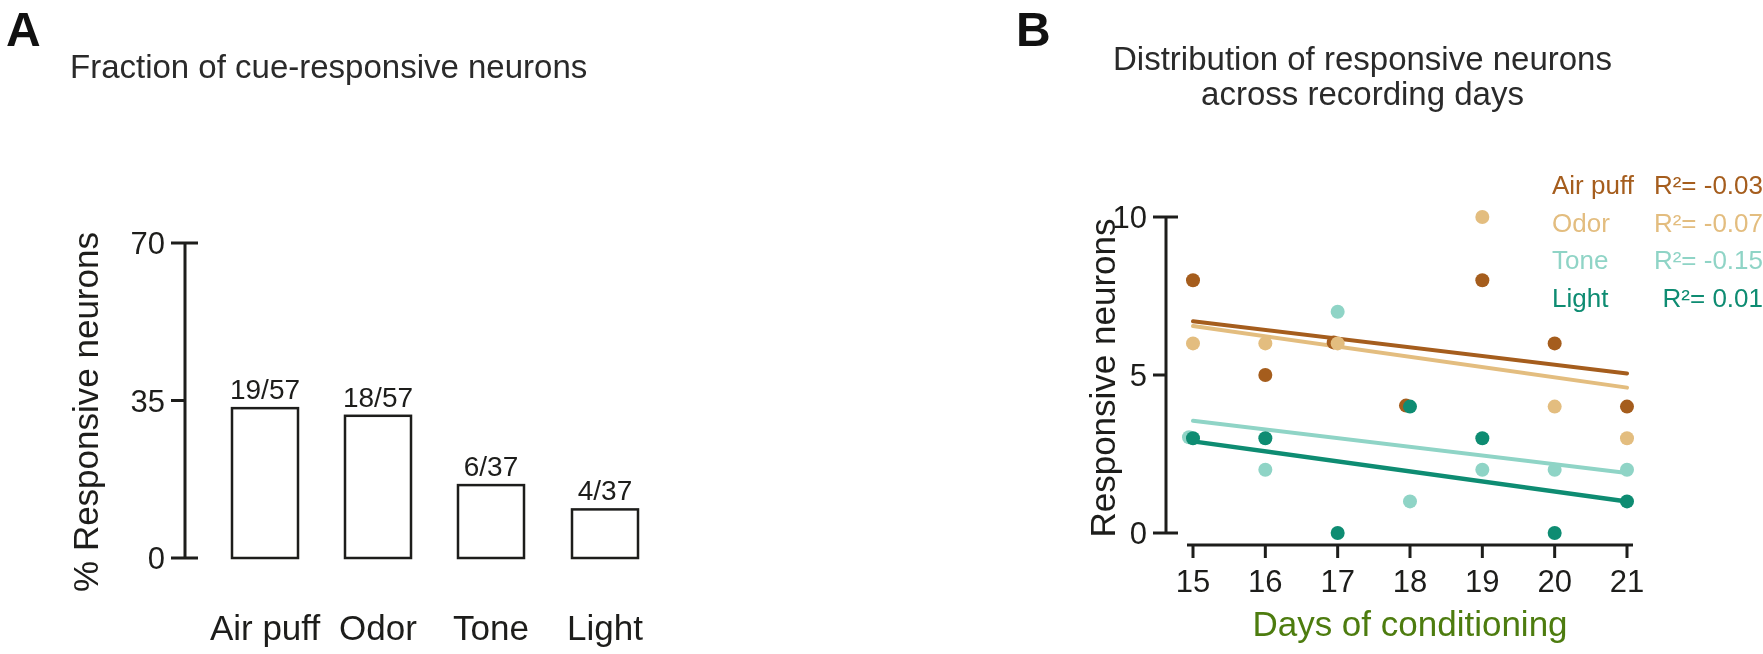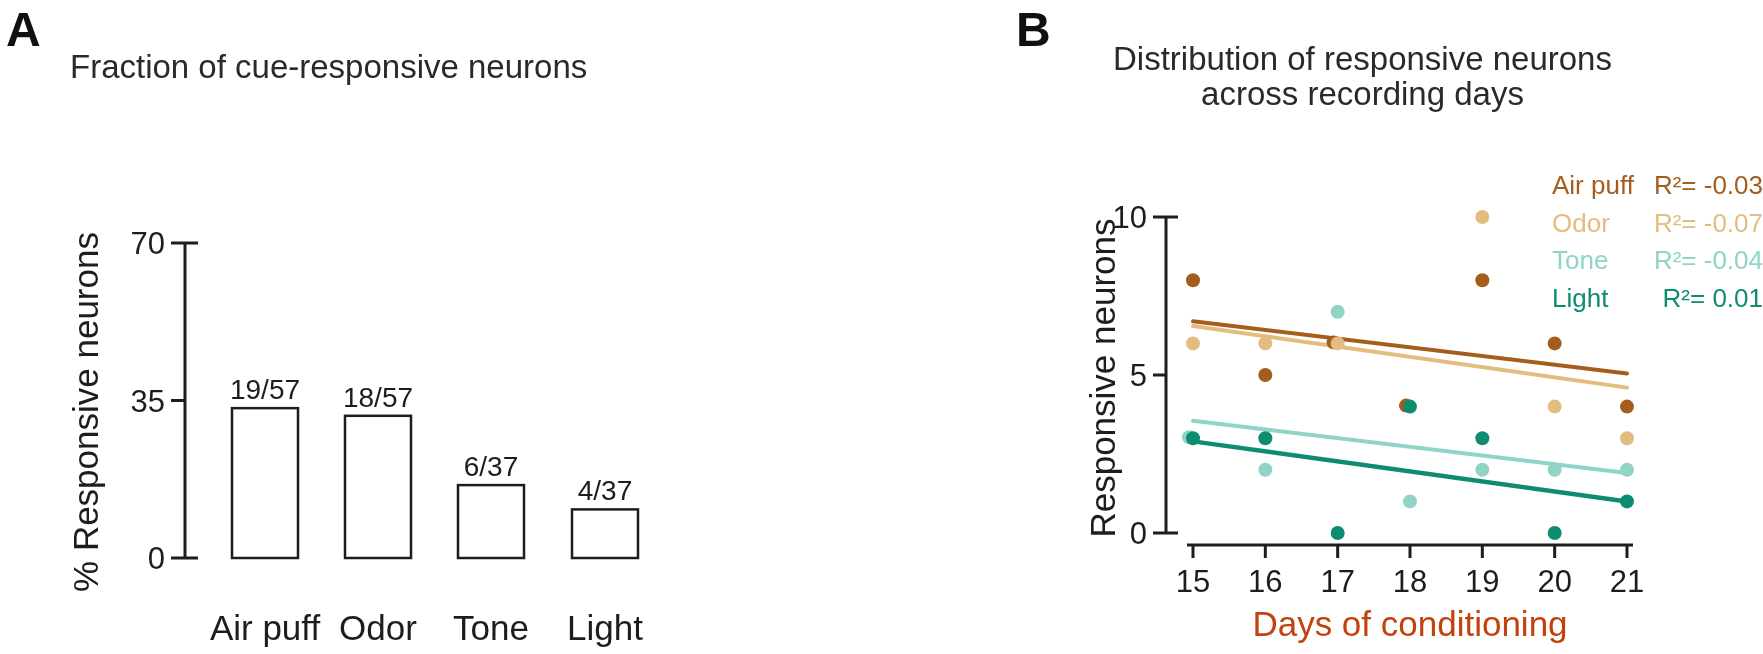--- a/index.html
+++ b/index.html
@@ -2,21 +2,21 @@
 <html><head>
 <meta charset="utf-8">
 <style>
   html,body{margin:0;padding:0;background:#ffffff;}
   #figure{position:relative;width:1763px;height:654px;background:#ffffff;overflow:hidden;
           font-family:"Liberation Sans",sans-serif;color:#1d1d1b;}
   .panel-letter{position:absolute;font-size:48px;font-weight:bold;color:#111;line-height:1;}
   .chart-title{position:absolute;font-size:33px;color:#2a2a2a;text-align:center;white-space:nowrap;}
   .axis-label-y{position:absolute;font-size:35px;color:#1d1d1b;white-space:nowrap;
                 transform:translate(-50%,-50%) rotate(-90deg);}
-  .axis-label-x{position:absolute;font-size:35px;color:#c2410c;text-align:center;white-space:nowrap;}
+  .axis-label-x{position:absolute;font-size:35px;color:#4d7c0f;text-align:center;white-space:nowrap;}
   svg{position:absolute;left:0;top:0;}
   #legend{position:absolute;left:1552px;top:170px;width:211px;}
   .legend-row{display:flex;justify-content:space-between;align-items:baseline;
               height:37.5px;font-size:26px;white-space:nowrap;}
   .legend-name{text-align:left;}
   .legend-r2{text-align:center;}
 </style>
 </head>
 <body>
 
@@ -112,20 +112,20 @@
       <div class="legend-row" style="color: rgb(165, 93, 29);">
         <span class="legend-name">Air puff</span>
         <span class="legend-r2">R²= -0.03</span>
       </div>
       <div class="legend-row" style="color: rgb(227, 189, 127);">
         <span class="legend-name">Odor</span>
         <span class="legend-r2">R²= -0.07</span>
       </div>
       <div class="legend-row" style="color: rgb(143, 212, 198);">
         <span class="legend-name">Tone</span>
-        <span class="legend-r2">R²= -0.04</span>
+        <span class="legend-r2">R²= -0.15</span>
       </div>
       <div class="legend-row" style="color: rgb(14, 140, 114);">
         <span class="legend-name">Light</span>
         <span class="legend-r2">R²= 0.01</span>
       </div>
     </div>
 </div>
 
 </body></html>

